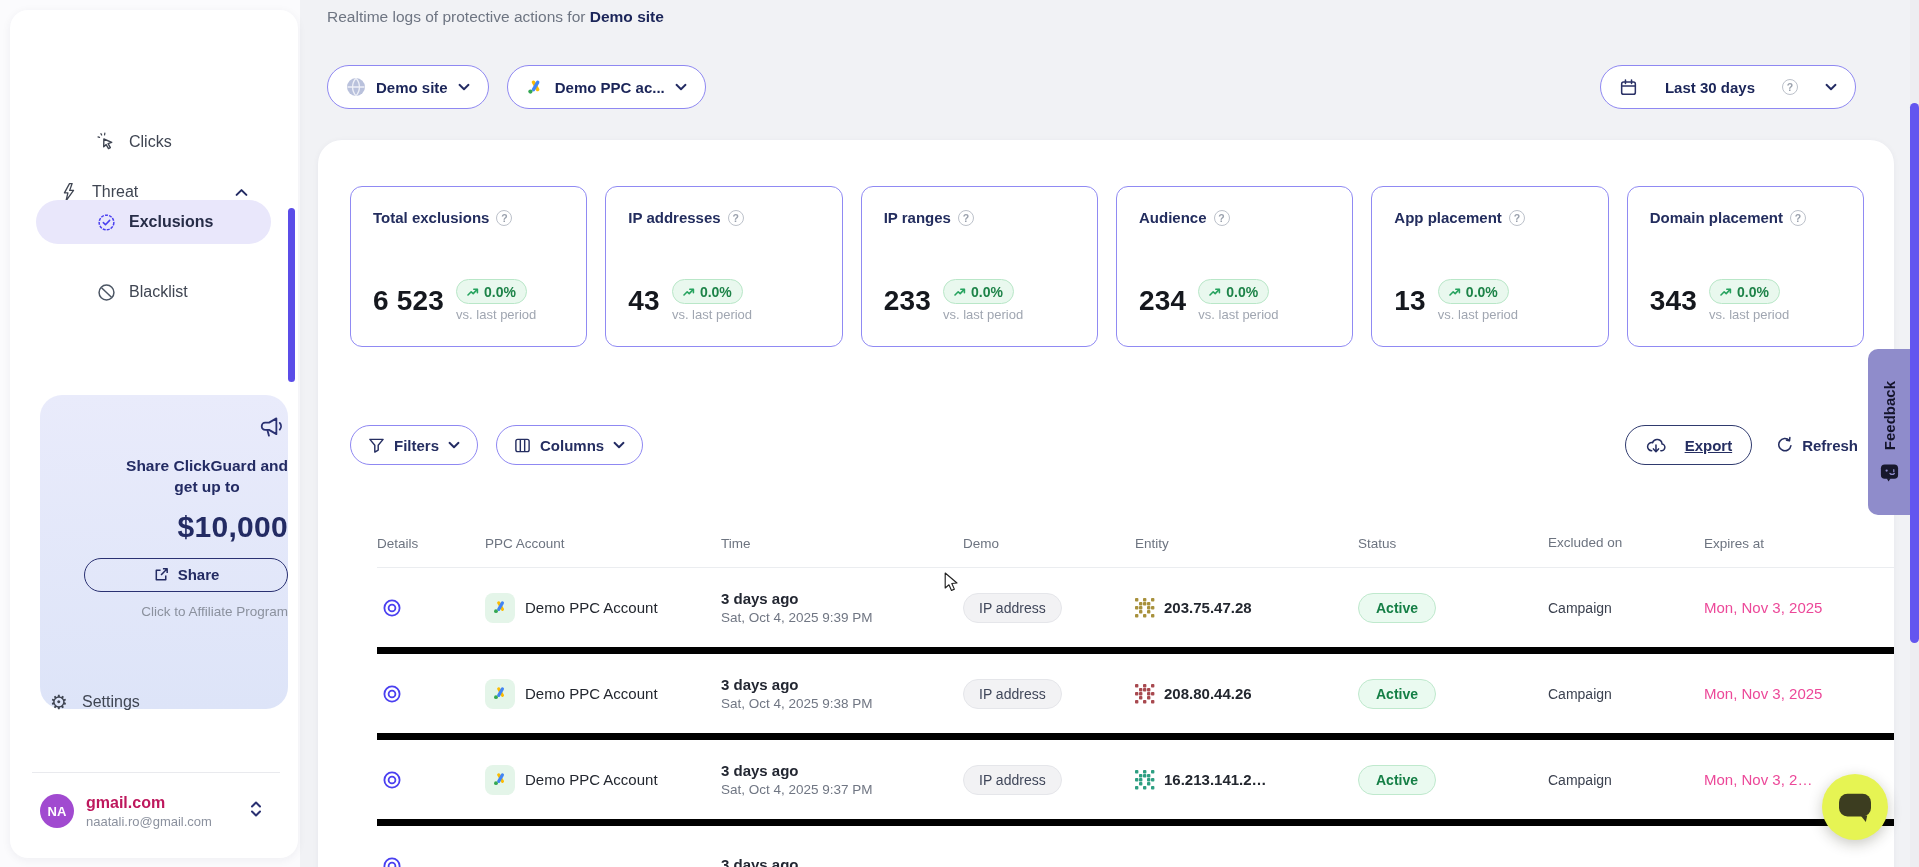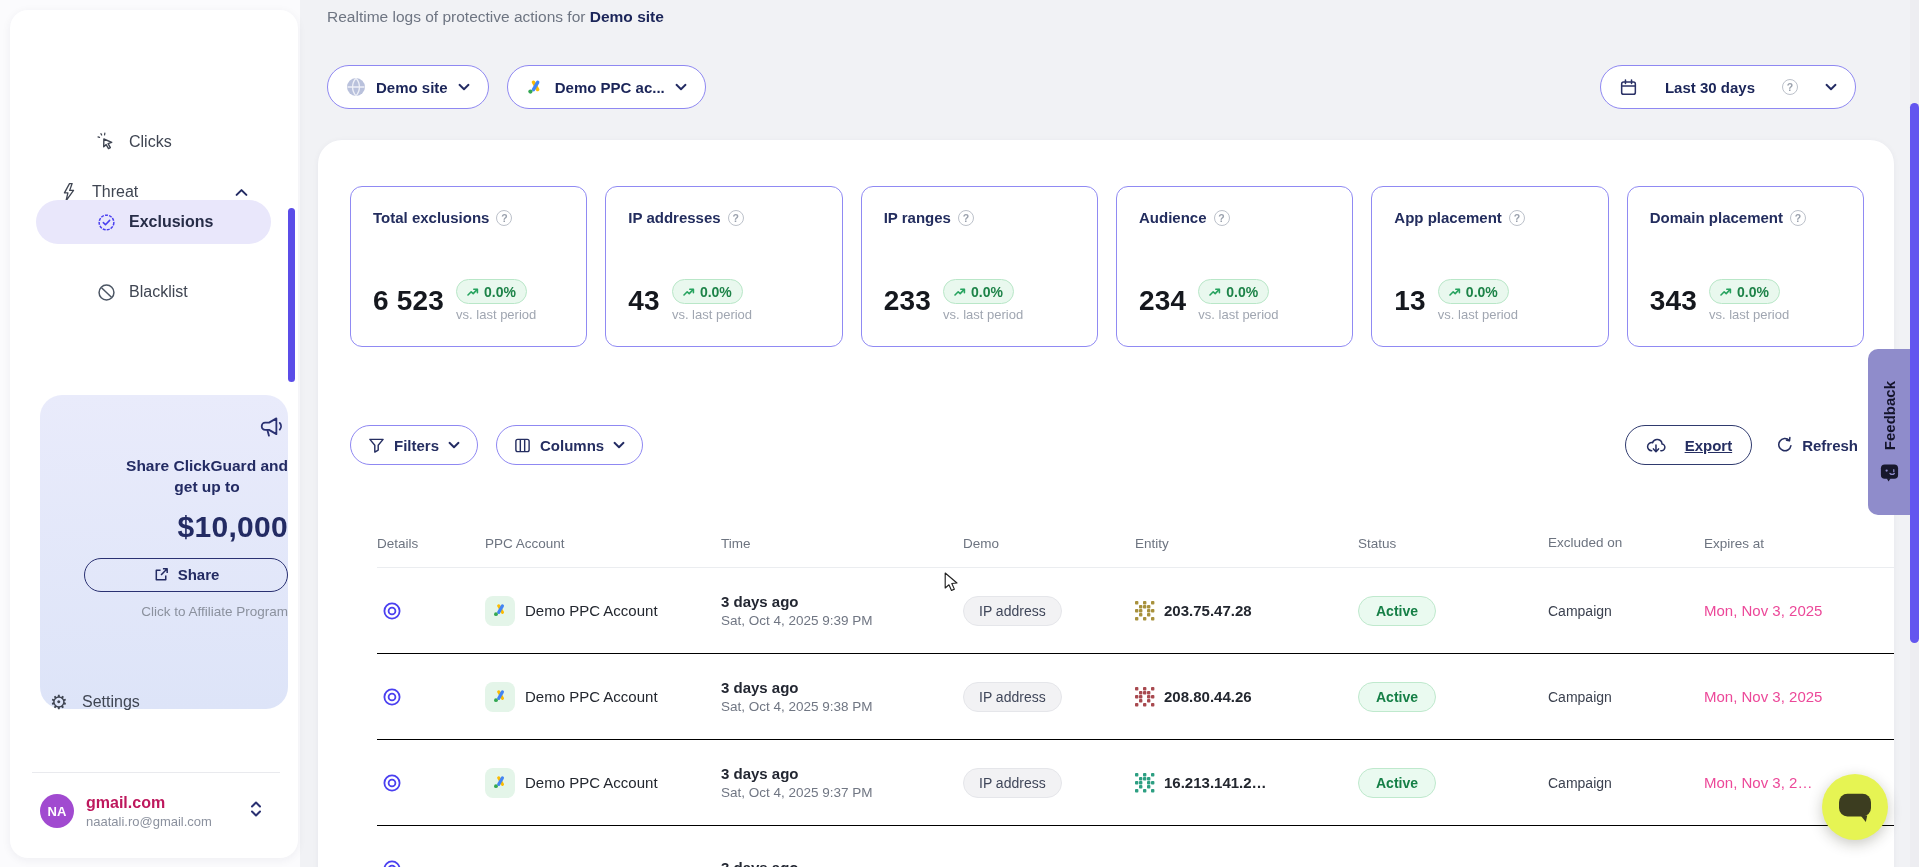--- a/index.html
+++ b/index.html
@@ -83,21 +83,21 @@
                align-items:center; gap:9px; padding:0 17px; cursor:pointer; font-size:15px; font-weight:600; color:#252e61; }
   .export-btn { margin-left:auto; height:40px; border:1.3px solid #2f3a6e; border-radius:999px; background:#fff;
                 display:flex; align-items:center; gap:19px; padding:0 19px; cursor:pointer; font-size:15px; font-weight:600; color:#252e61;text-decoration:underline; }
   .refresh-btn { height:40px; display:flex; align-items:center; gap:8px; padding:0 6px; cursor:pointer;
                  font-size:15px; font-weight:600; color:#252e61; background:none; border:none; }
 
   
   .tbl { position:absolute; left:59px; top:380px; right:0; }
   .trow { display:grid; grid-template-columns:108px 236px 242px 172px 223px 190px 156px 190px; align-items:center; }
   .thead { height:48px; border-bottom:1px solid #ebedf0; font-size:13.5px; color:#6d7480; }
-  .tdata { height:86px; border-bottom:1px solid #000000; }
+  .tdata { height:86px; border-bottom:7px solid #000000; }
   .col-excl { text-align:left; line-height:1.35; }
   .eye-btn { width:26px; height:26px; display:flex; align-items:center; justify-content:center; cursor:pointer; margin-left:2px; }
   .acct-cell { display:flex; align-items:center; gap:10px; }
   .gads-chip { width:30px; height:30px; border-radius:8px; background:#e4f5e9; display:flex; align-items:center; justify-content:center; flex:0 0 auto; }
   .acct-name { font-size:15px; color:#23272f; }
   .time-rel { font-size:15px; font-weight:700; color:#232732; }
   .time-exact { font-size:13.5px; color:#707683; margin-top:3px; }
   .type-pill { display:inline-flex; align-items:center; height:30px; padding:0 15px; border-radius:999px;
                background:#f2f2f4; border:1px solid #e5e6ea; font-size:14px; color:#40475a; width:max-content; }
   .type-pill:empty, .status-pill:empty { display:none; }

